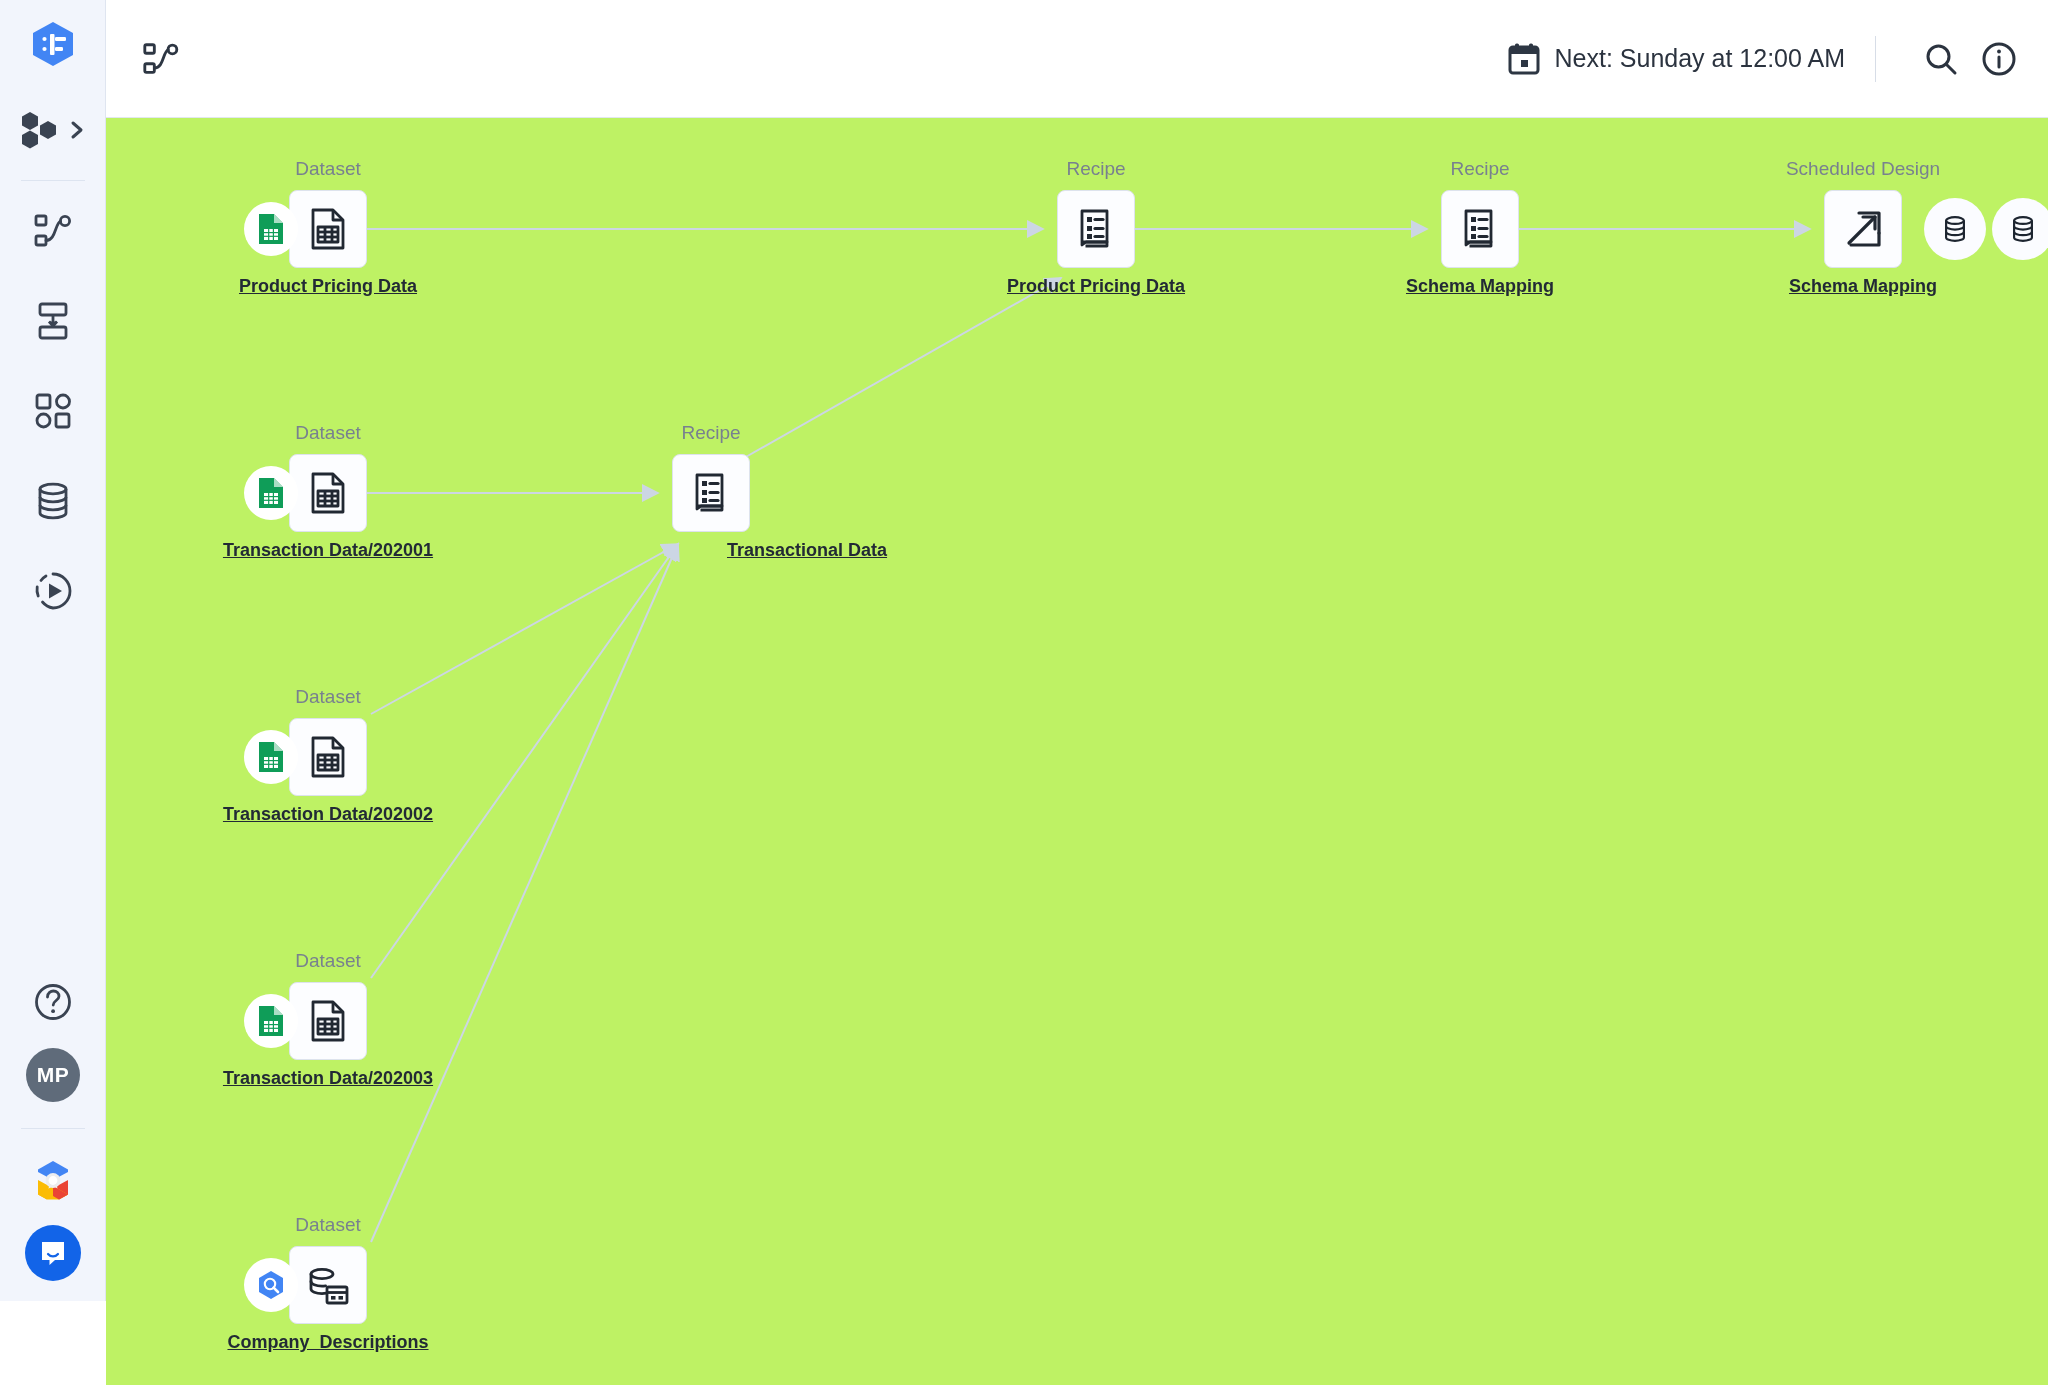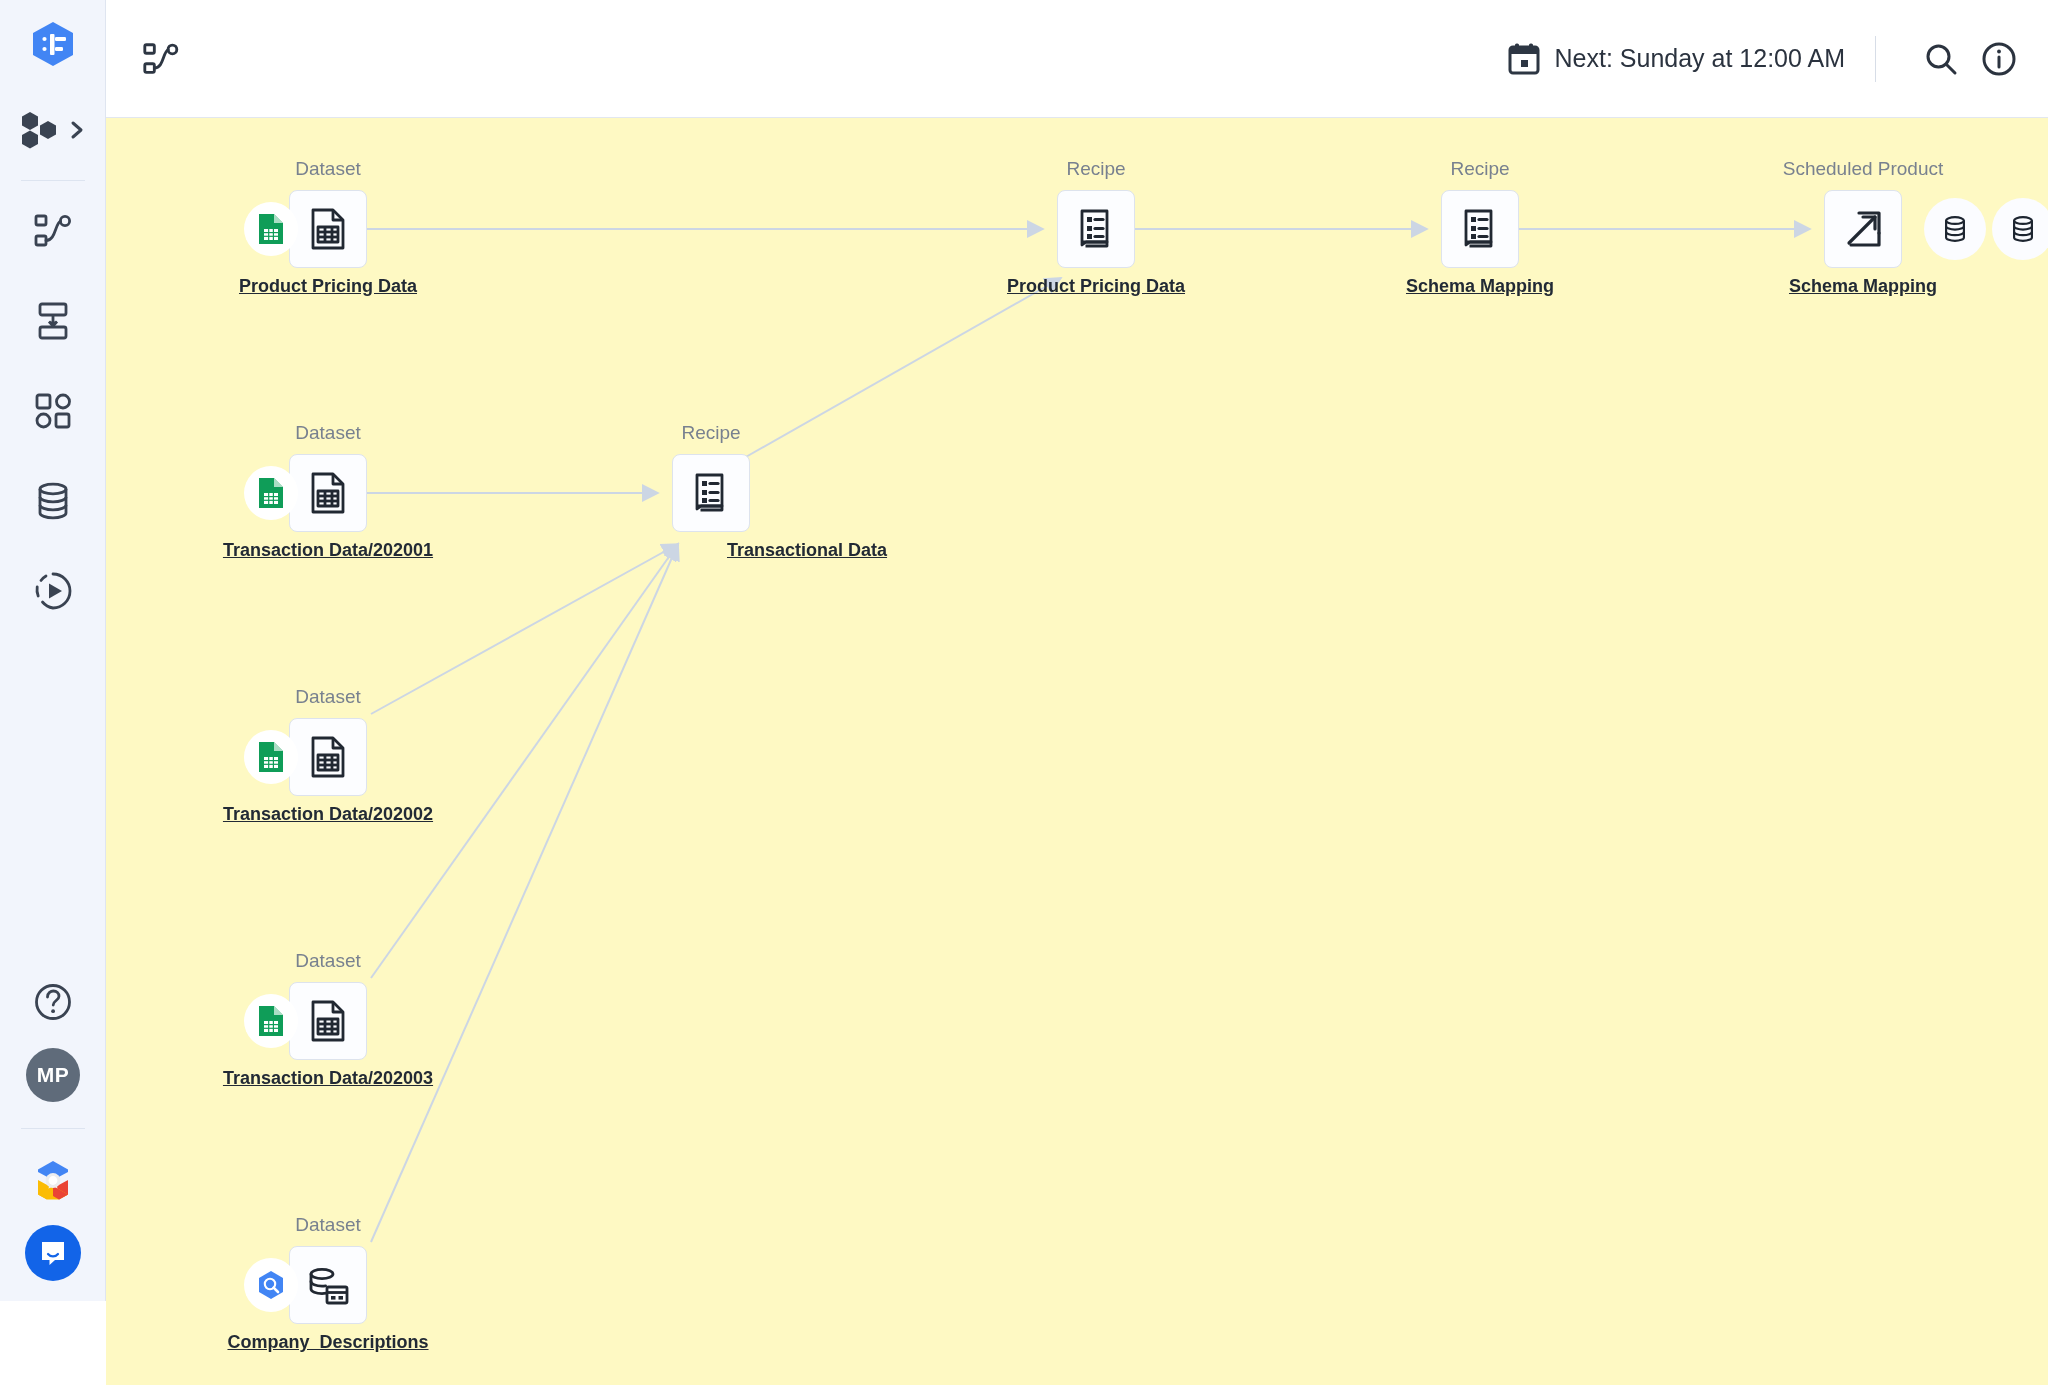--- a/index.html
+++ b/index.html
@@ -55,21 +55,21 @@
     letter-spacing: .1px;
   }
   .tb-right { margin-left:auto; display:flex; align-items:center; }
   .tb-sched { display:flex; align-items:center; gap:14px; cursor:pointer; }
   .tb-sched-txt { font-size: 25px; color:#2b333f; white-space:nowrap; }
   .tb-sep { width:1px; height:46px; background:#d7dde7; margin: 0 30px; }
   .tb-ico { width:46px; height:46px; display:flex; align-items:center; justify-content:center; color:#2b333f; cursor:pointer; margin-left: 12px; }
 
   
   .canvas {
-    flex: 1; position: relative; background:#fef9c3; overflow:hidden;
+    flex: 1; position: relative; background:#bef264; overflow:hidden;
   }
   #edges { position:absolute; inset:0; width:100%; height:100%; pointer-events:none; }
 
   .node { position:absolute; width: 0; height: 0; }
   .node-type {
     position:absolute; left: 50%; transform: translateX(-50%);
     top: -32px; font-size: 19px; color:#78818f; white-space:nowrap;
   }
   .node-box {
     position:absolute; left:50%; top:0; transform: translateX(-50%);
@@ -356,21 +356,21 @@
       <rect x="13" y="19" width="5" height="5" fill="#212832" stroke="none"></rect>
       <line x1="21" y1="21.5" x2="29" y2="21.5" stroke-width="3.2" stroke-linecap="round"></line>
       <rect x="13" y="27" width="5" height="5" fill="#212832" stroke="none"></rect>
       <line x1="21" y1="29.5" x2="29" y2="29.5" stroke-width="3.2" stroke-linecap="round"></line>
     </svg>
             </div>
 
     <div class="node-name">Schema Mapping</div>
           </div>
           <div class="node" style="left: 1757px; top: 72px;">
-    <div class="node-type">Scheduled Product</div>
+    <div class="node-type">Scheduled Design</div>
     <div class="node-box">
               <svg width="44" height="44" viewBox="0 0 44 44" fill="none" stroke="#212832" stroke-width="3.2" stroke-linecap="round" stroke-linejoin="round">
       <polyline points="38,26 38,38 10,38"></polyline>
       <polyline points="38,26 38,6 18,6"></polyline>
       <line x1="8" y1="36" x2="34" y2="10"></line>
       <polyline points="34,22 34,10 22,10"></polyline>
     </svg>
             </div>
     <div class="side-badge" style="left:61px">
               <svg width="30" height="30" viewBox="0 0 32 32" fill="none" stroke="#1d2530" stroke-width="2.3">

